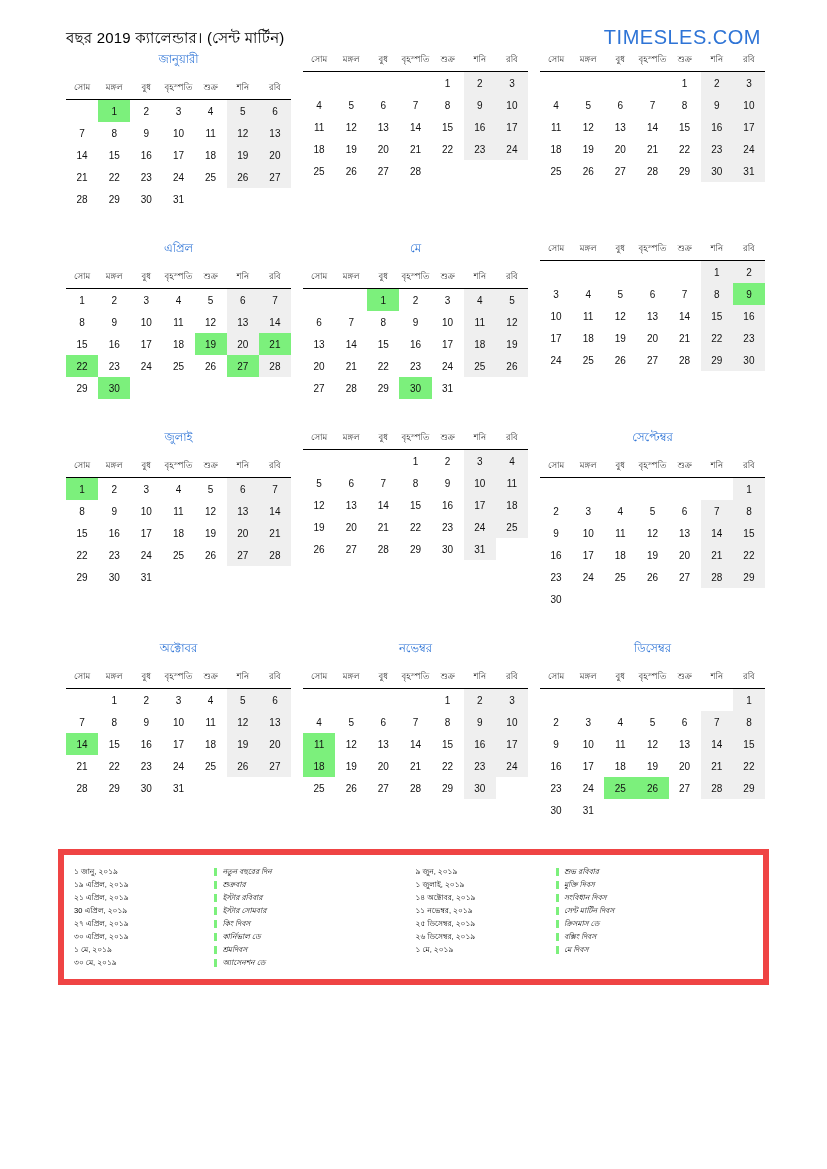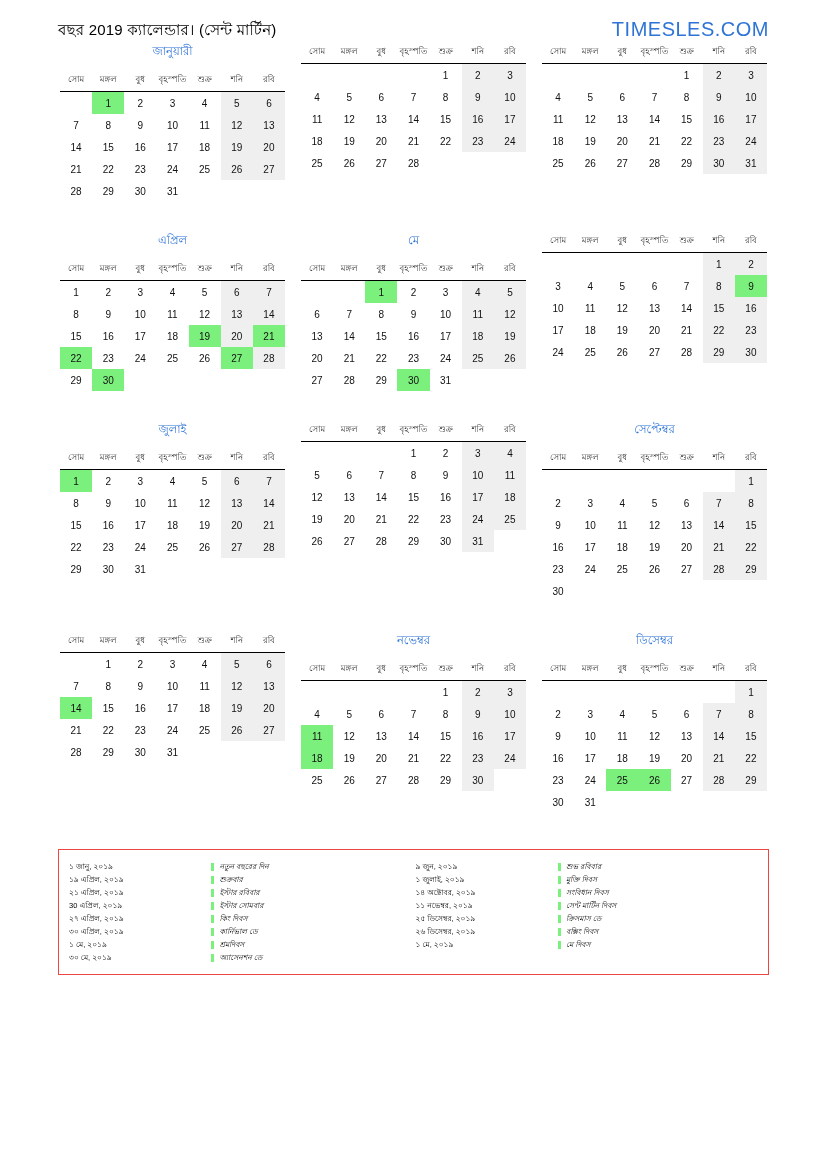--- a/index.html
+++ b/index.html
@@ -13,21 +13,21 @@
     font-family: "Liberation Sans", sans-serif;
     color: #000000;
     position: relative;
     overflow: hidden;
   }
   .page {
     position: relative;
     width: 827px;
     height: 1169px;
     box-sizing: border-box;
-    padding: 0;
+    padding: 8px;
   }
   .header {
     display: flex;
     justify-content: space-between;
     align-items: flex-start;
     padding: 18px 58px 0 58px;
   }
   .doc-title {
     font-size: 15px;
     color: #000;
@@ -83,21 +83,21 @@
     background: #7cf07c;
   }
   td.empty {
     background: transparent;
   }
   .legend-box {
     position: absolute;
     left: 58px;
     top: 849px;
     width: 711px;
-    border: 1px solid #ef4444;
+    border: 6px solid #ef4444;
     box-sizing: border-box;
     padding: 10px 8px 10px 8px;
     display: flex;
   }
   .legend-col {
     display: flex;
     flex-direction: column;
   }
   .legend-col.dates {
     width: 148px;
@@ -703,20 +703,21 @@
               <td class="empty">&nbsp;</td>
               <td class="empty">&nbsp;</td>
               <td class="empty">&nbsp;</td>
               <td class="empty">&nbsp;</td>
               <td class="empty">&nbsp;</td>
             </tr>
           </tbody>
         </table>
       </div>
       <div class="month">
+        <div class="month-name">অক্টোবর</div>
         <table class="month-table">
           <thead>
             <tr>
               <th>সোম</th>
               <th>মঙ্গল</th>
               <th>বুধ</th>
               <th>বৃহস্পতি</th>
               <th>শুক্র</th>
               <th>শনি</th>
               <th>রবি</th>

